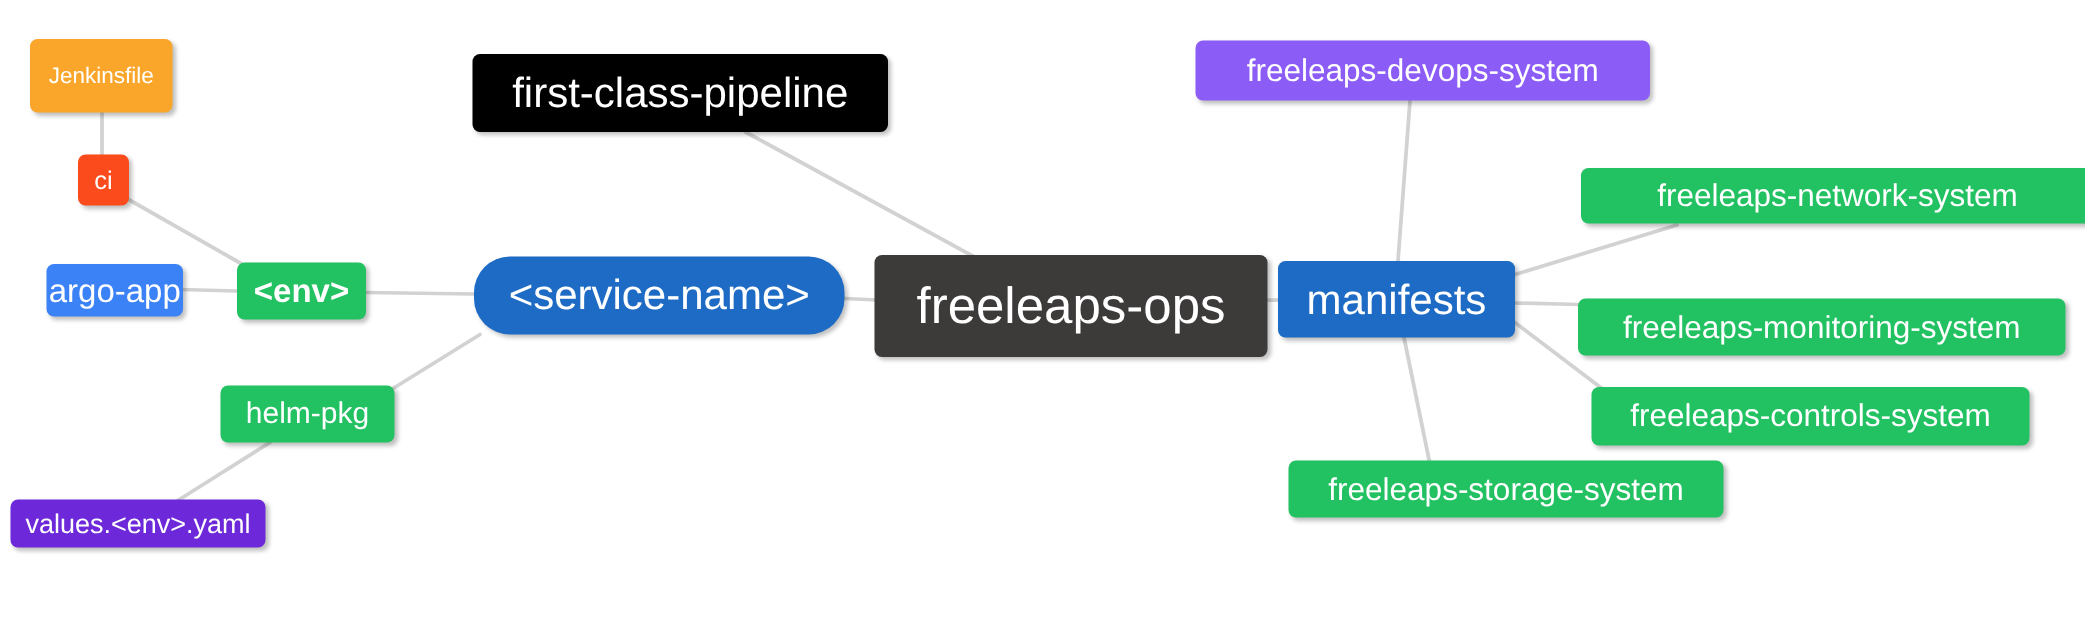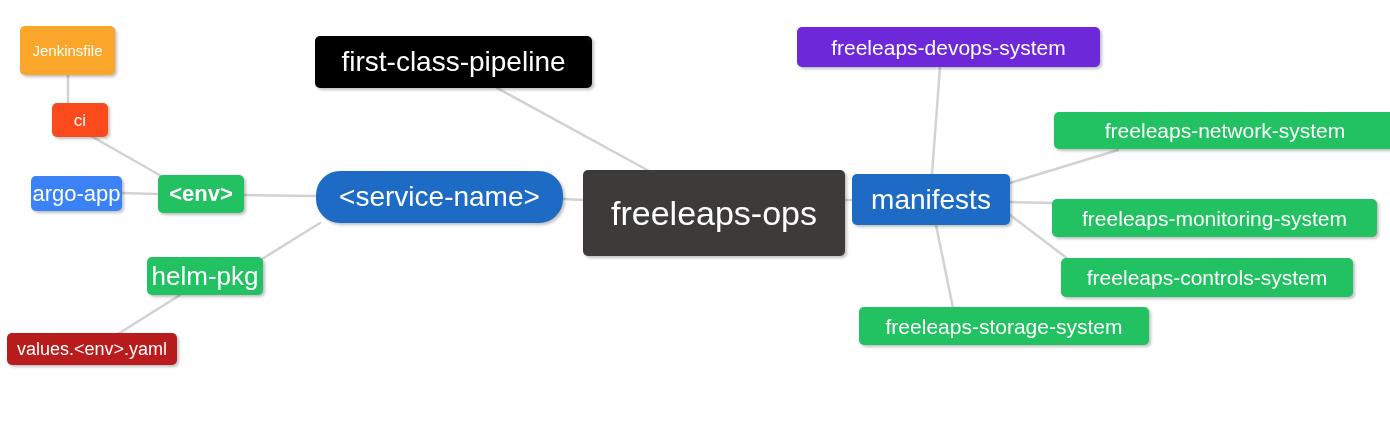--- a/index.html
+++ b/index.html
@@ -52,28 +52,28 @@
       <line x1="563" y1="199" x2="585" y2="200" stroke="#d2d2d2" stroke-width="2.5" stroke-linecap="round"></line>
       <line x1="843" y1="200" x2="854" y2="200" stroke="#d2d2d2" stroke-width="2.5" stroke-linecap="round"></line>
       <line x1="932" y1="174" x2="940" y2="67" stroke="#d2d2d2" stroke-width="2.5" stroke-linecap="round"></line>
       <line x1="1010" y1="183" x2="1118" y2="150" stroke="#d2d2d2" stroke-width="2.5" stroke-linecap="round"></line>
       <line x1="1010" y1="202" x2="1053" y2="203" stroke="#d2d2d2" stroke-width="2.5" stroke-linecap="round"></line>
       <line x1="1010" y1="215" x2="1068" y2="259" stroke="#d2d2d2" stroke-width="2.5" stroke-linecap="round"></line>
       <line x1="936" y1="225" x2="953" y2="308" stroke="#d2d2d2" stroke-width="2.5" stroke-linecap="round"></line>
     </svg>
   <div>
       <div class="node" style="left: 20px; top: 26px; width: 95px; height: 49px; font-size: 15px; background: rgb(249, 166, 43); color: rgb(255, 255, 255);">Jenkinsfile</div>
-      <div class="node" style="left: 52px; top: 103px; width: 56px; height: 34px; font-size: 17px; background: rgb(251, 75, 29); color: rgb(255, 255, 255);">ci</div>
+      <div class="node" style="left: 52px; top: 103px; width: 34px; height: 34px; font-size: 17px; background: rgb(251, 75, 29); color: rgb(255, 255, 255);">ci</div>
       <div class="node" style="left: 31px; top: 176px; width: 91px; height: 35px; font-size: 22px; background: #3b82f6; color: rgb(255, 255, 255);">argo-app</div>
       <div class="node" style="left: 158px; top: 175px; width: 86px; height: 38px; font-size: 22px; background: rgb(34, 193, 97); color: rgb(255, 255, 255); font-weight: bold;">&lt;env&gt;</div>
-      <div class="node" style="left: 147px; top: 257px; width: 116px; height: 38px; font-size: 26px; background: rgb(34, 193, 97); color: rgb(255, 255, 255);">helm-pkg</div>
-      <div class="node" style="left: 7px; top: 333px; width: 170px; height: 32px; font-size: 18px; background: #b91c1c; color: rgb(255, 255, 255);">values.&lt;env&gt;.yaml</div>
+      <div class="node" style="left: 147px; top: 257px; width: 116px; height: 38px; font-size: 20px; background: rgb(34, 193, 97); color: rgb(255, 255, 255);">helm-pkg</div>
+      <div class="node" style="left: 7px; top: 333px; width: 170px; height: 32px; font-size: 18px; background: #6d28d9; color: rgb(255, 255, 255);">values.&lt;env&gt;.yaml</div>
       <div class="node" style="left: 315px; top: 36px; width: 277px; height: 52px; font-size: 28px; background: #000000; color: rgb(255, 255, 255);">first-class-pipeline</div>
       <div class="node" style="left: 316px; top: 171px; width: 247px; height: 52px; font-size: 28px; background: rgb(29, 107, 196); color: rgb(255, 255, 255); border-radius: 24px;">&lt;service-name&gt;</div>
-      <div class="node" style="left: 583px; top: 170px; width: 262px; height: 86px; font-size: 34px; background: rgb(61, 58, 58); color: rgb(255, 255, 255);">freeleaps-ops</div>
+      <div class="node" style="left: 583px; top: 170px; width: 262px; height: 68px; font-size: 34px; background: rgb(61, 58, 58); color: rgb(255, 255, 255);">freeleaps-ops</div>
       <div class="node" style="left: 852px; top: 174px; width: 158px; height: 51px; font-size: 28px; background: rgb(29, 107, 196); color: rgb(255, 255, 255);">manifests</div>
-      <div class="node" style="left: 797px; top: 27px; width: 303px; height: 40px; font-size: 21px; background: #6d28d9; color: rgb(255, 255, 255);">freeleaps-devops-system</div>
+      <div class="node" style="left: 797px; top: 27px; width: 303px; height: 40px; font-size: 21px; background: #8b5cf6; color: rgb(255, 255, 255);">freeleaps-devops-system</div>
       <div class="node" style="left: 1054px; top: 112px; width: 342px; height: 37px; font-size: 21px; background: rgb(34, 193, 97); color: rgb(255, 255, 255);">freeleaps-network-system</div>
       <div class="node" style="left: 1052px; top: 199px; width: 325px; height: 38px; font-size: 21px; background: rgb(34, 193, 97); color: rgb(255, 255, 255);">freeleaps-monitoring-system</div>
       <div class="node" style="left: 1061px; top: 258px; width: 292px; height: 39px; font-size: 21px; background: rgb(34, 193, 97); color: rgb(255, 255, 255);">freeleaps-controls-system</div>
       <div class="node" style="left: 815px; top: 307px; width: 290px; height: 38px; font-size: 21px; background: rgb(34, 193, 97); color: rgb(255, 255, 255); margin-left: 44px;">freeleaps-storage-system</div>
     </div>
 </div>
 
 </body></html>

